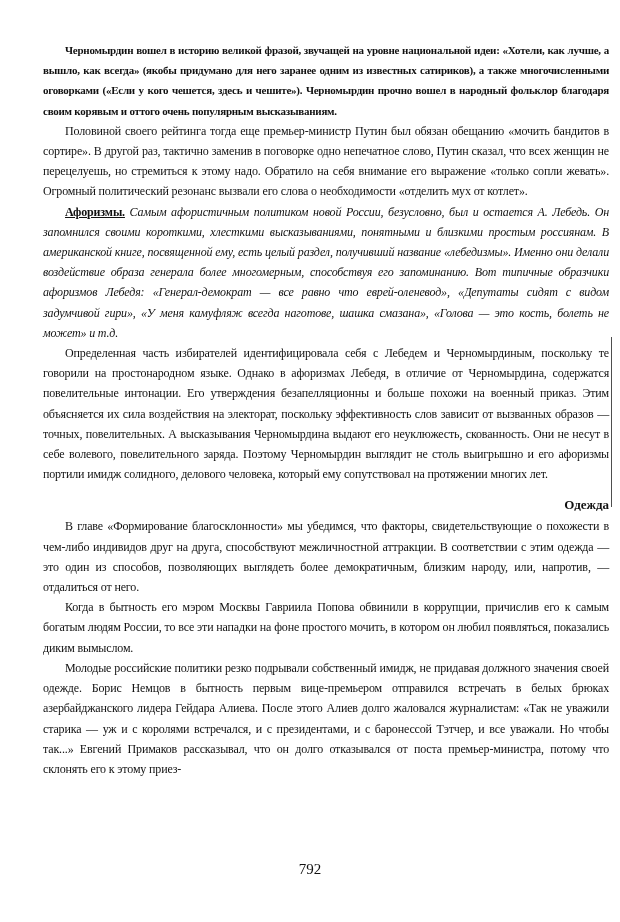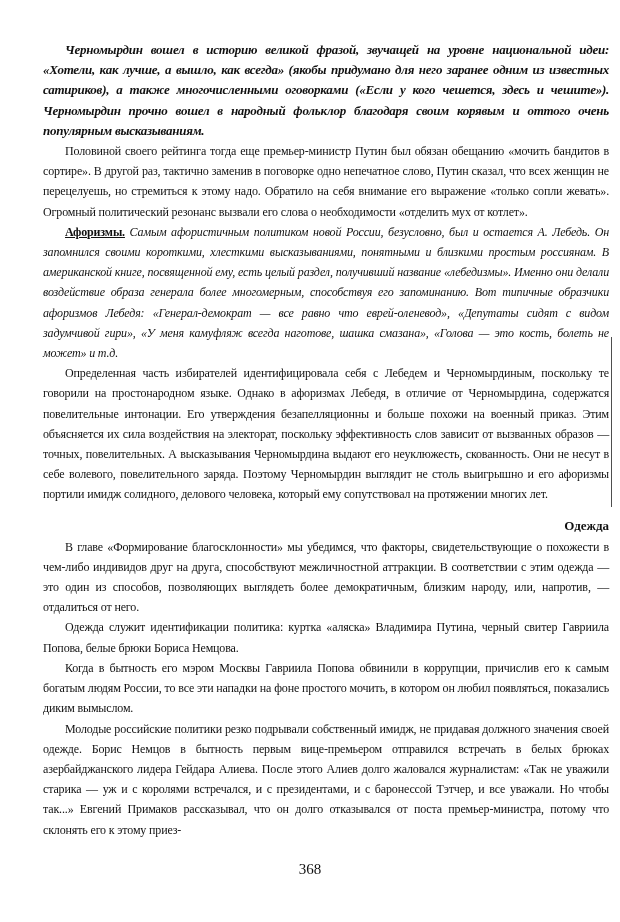--- a/index.html
+++ b/index.html
@@ -24,24 +24,23 @@
     p {
       margin: 0;
       font-size: 12px;
       line-height: 20.2px;
       text-align: justify;
       text-indent: 22px;
       letter-spacing: -0.15px;
       hyphens: manual;
     }
     .italic {
-      font-style: italic;
       font-weight: bold;
       letter-spacing: -0.25px;
-      font-size: 13px;
+      font-size: 11px;
     }
     .italic-light {
       font-style: italic;
       font-weight: normal;
     }
     .lead-bold {
       font-weight: bold;
       font-style: normal;
       text-decoration: underline;
     }
@@ -77,20 +76,19 @@
 
 <div class="page">
   <p class="italic">Черномырдин вошел в историю великой фразой, звучащей на уровне национальной идеи: «Хотели, как лучше, а вышло, как всегда» (якобы придумано для него заранее одним из известных сатириков), а также многочисленными оговорками («Если у кого чешется, здесь и чешите»). Черномырдин прочно вошел в народный фольклор благодаря своим корявым и оттого очень популярным высказываниям.</p>
   <p>Половиной своего рейтинга тогда еще премьер-министр Путин был обязан обещанию «мочить бандитов в сортире». В другой раз, тактично заменив в поговорке одно непечатное слово, Путин сказал, что всех женщин не перецелуешь, но стремиться к этому надо. Обратило на себя внимание его выражение «только сопли жевать». Огромный политический резонанс вызвали его слова о необходимости «отделить мух от котлет».</p>
   <p class="italic-light"><span class="lead-bold">Афоризмы.</span> <span>Самым афористичным политиком новой России, безусловно, был и остается А. Лебедь. Он запомнился своими короткими, хлесткими высказываниями, понятными и близкими простым россиянам. В американской книге, посвященной ему, есть целый раздел, получивший название «лебедизмы». Именно они делали воздействие образа генерала более многомерным, способствуя его запоминанию. Вот типичные образчики афоризмов Лебедя: «Генерал-демократ — все равно что еврей-оленевод», «Депутаты сидят с видом задумчивой гири», «У меня камуфляж всегда наготове, шашка смазана», «Голова — это кость, болеть не может» и т.д.</span></p>
   <p>Определенная часть избирателей идентифицировала себя с Лебедем и Черномырдиным, поскольку те говорили на простонародном языке. Однако в афоризмах Лебедя, в отличие от Черномырдина, содержатся повелительные интонации. Его утверждения безапелляционны и больше похожи на военный приказ. Этим объясняется их сила воздействия на электорат, поскольку эффективность слов зависит от вызванных образов — точных, повелительных. А высказывания Черномырдина выдают его неуклюжесть, скованность. Они не несут в себе волевого, повелительного заряда. Поэтому Черномырдин выглядит не столь выигрышно и его афоризмы портили имидж солидного, делового человека, который ему сопутствовал на протяжении многих лет.</p>
 
   <div class="heading">Одежда</div>
 
   <p>В главе «Формирование благосклонности» мы убедимся, что факторы, свидетельствующие о похожести в чем-либо индивидов друг на друга, способствуют межличностной аттракции. В соответствии с этим одежда — это один из способов, позволяющих выглядеть более демократичным, близким народу, или, напротив, — отдалиться от него.</p>
-  <p>Одежда служит идентификации политика: куртка «аляска» Владимира Путина, черный свитер Гавриила Попова, белые брюки Бориса Немцова.</p>
   <p>Когда в бытность его мэром Москвы Гавриила Попова обвинили в коррупции, причислив его к самым богатым людям России, то все эти нападки на фоне простого мочить, в котором он любил появляться, показались диким вымыслом.</p>
   <p>Молодые российские политики резко подрывали собственный имидж, не придавая должного значения своей одежде. Борис Немцов в бытность первым вице-премьером отправился встречать в белых брюках азербайджанского лидера Гейдара Алиева. После этого Алиев долго жаловался журналистам: «Так не уважили старика — уж и с королями встречался, и с президентами, и с баронессой Тэтчер, и все уважали. Но чтобы так...» Евгений Примаков рассказывал, что он долго отказывался от поста премьер-министра, потому что склонять его к этому приез-</p>
 </div>
 
 <div class="edge-mark"></div>
 
-<div class="page-number">368</div>
+<div class="page-number">792</div>
 
 </body></html>

